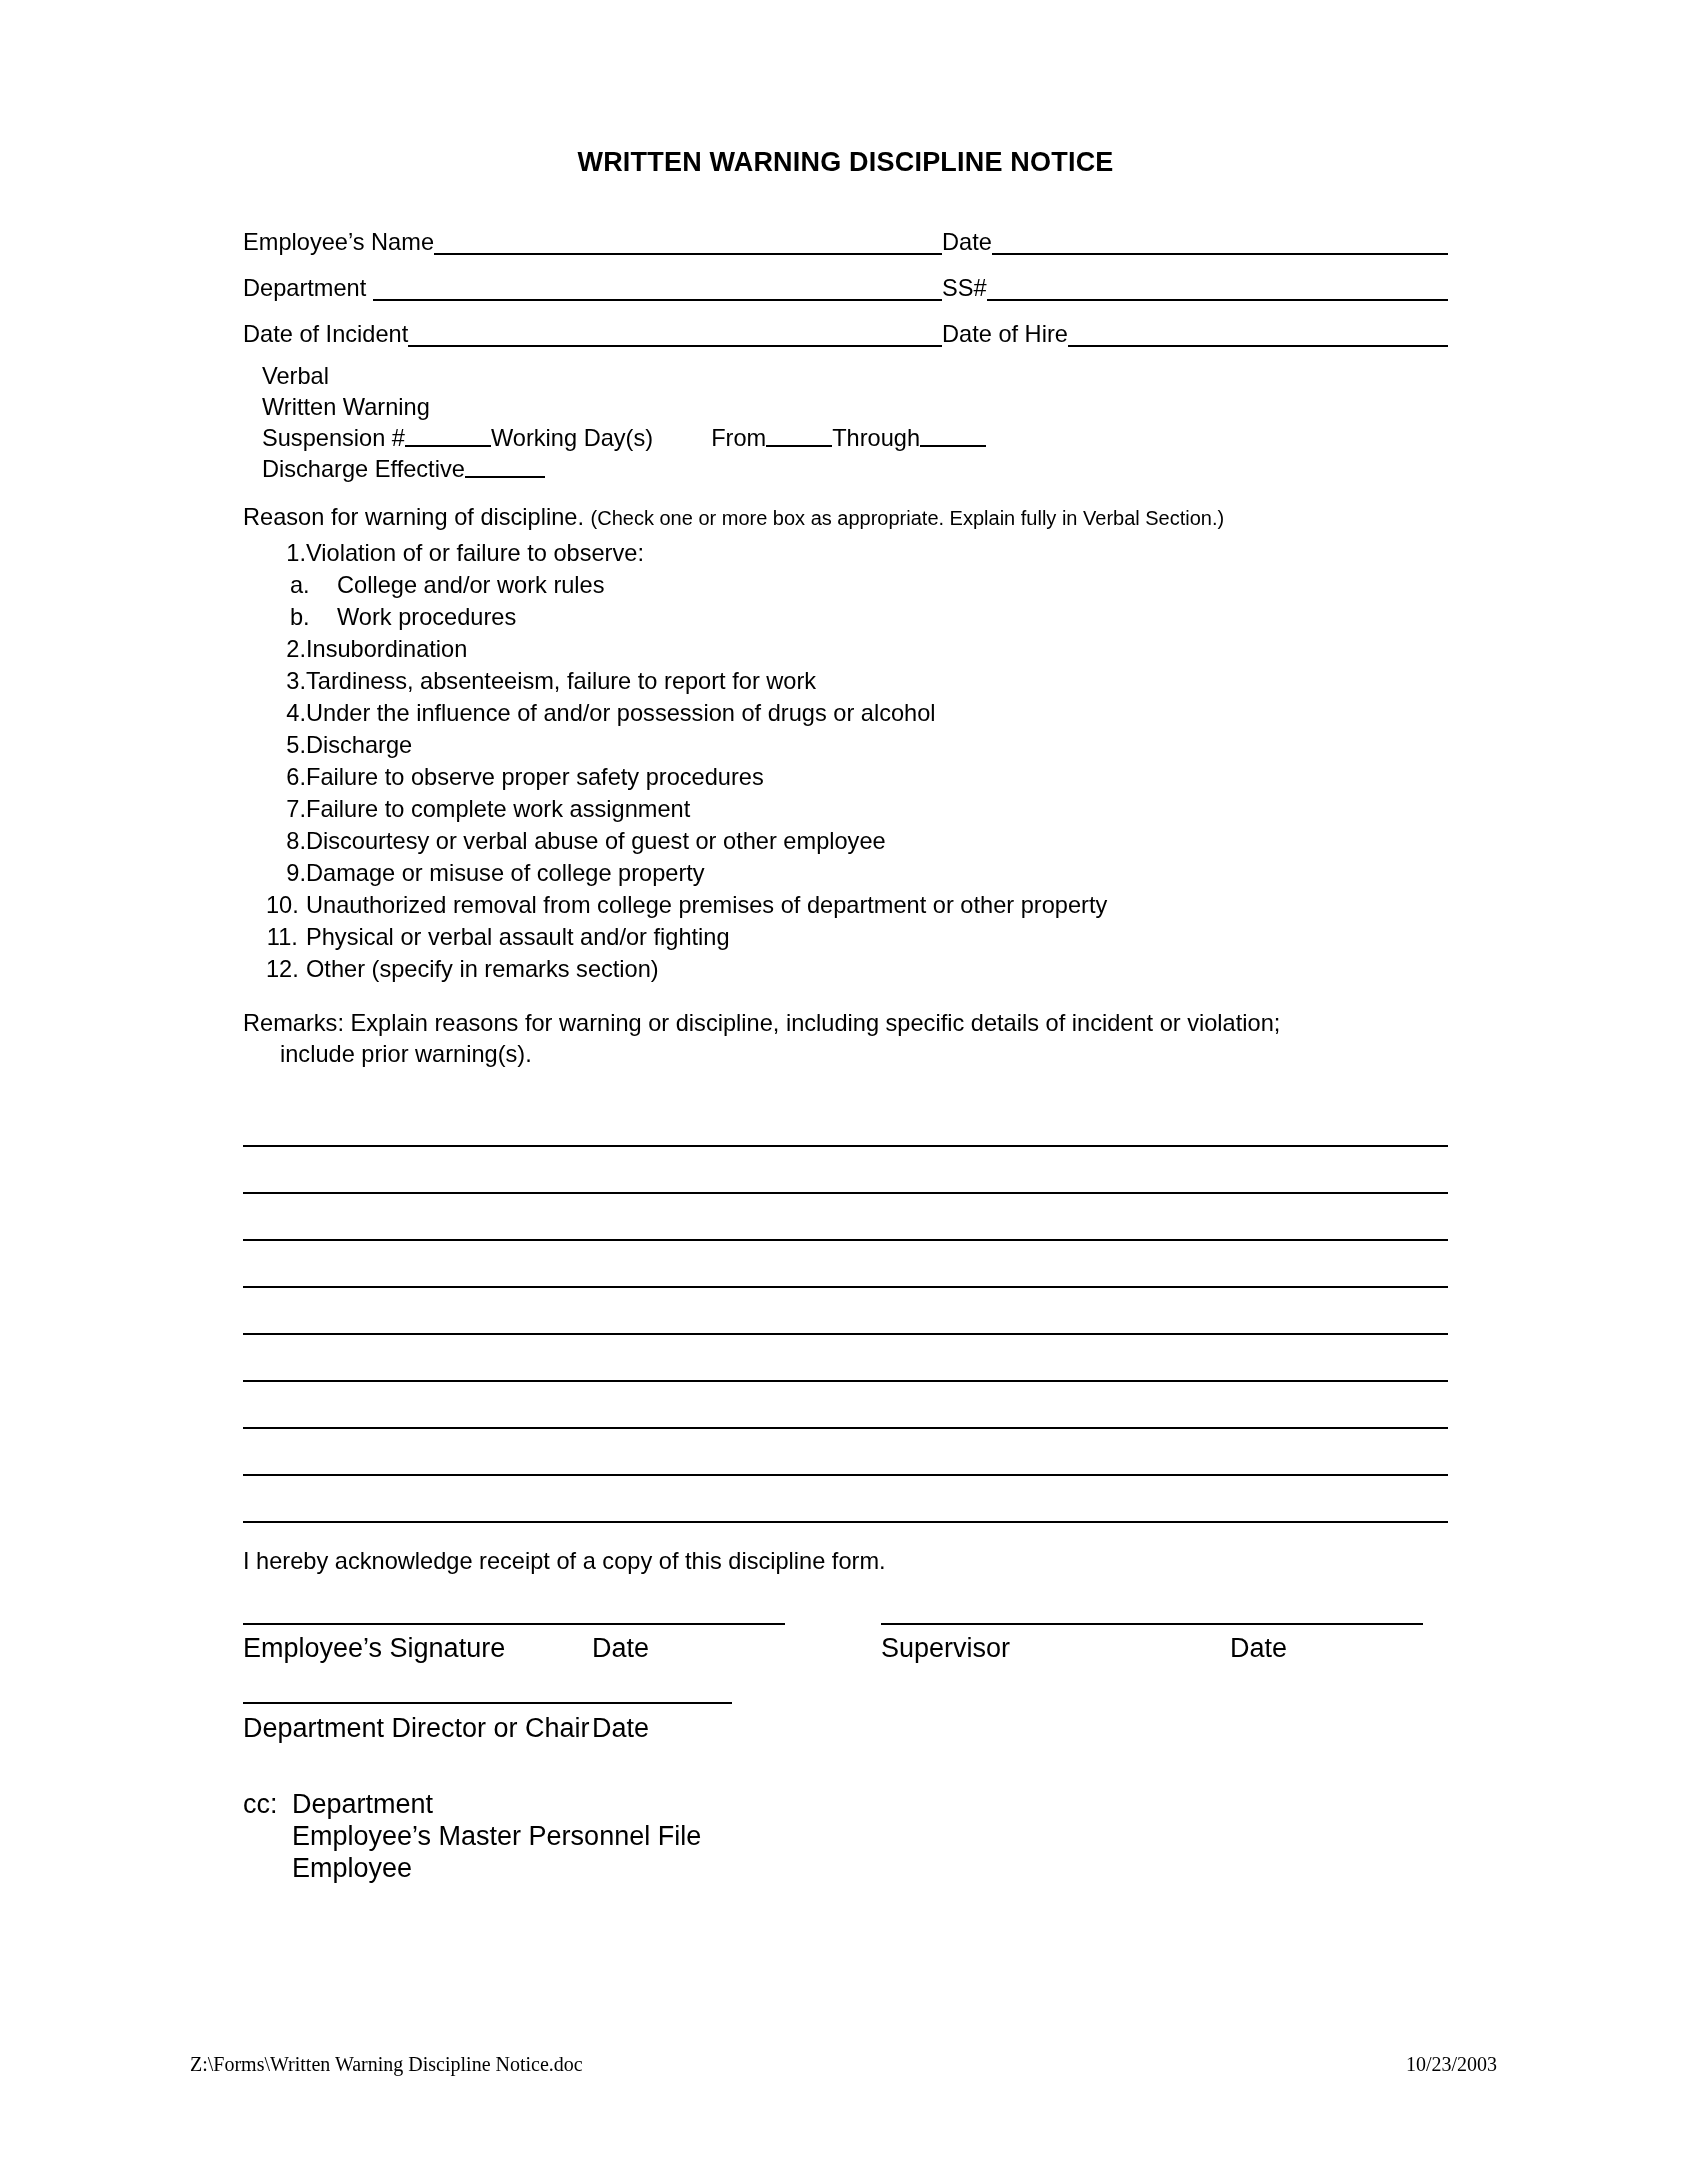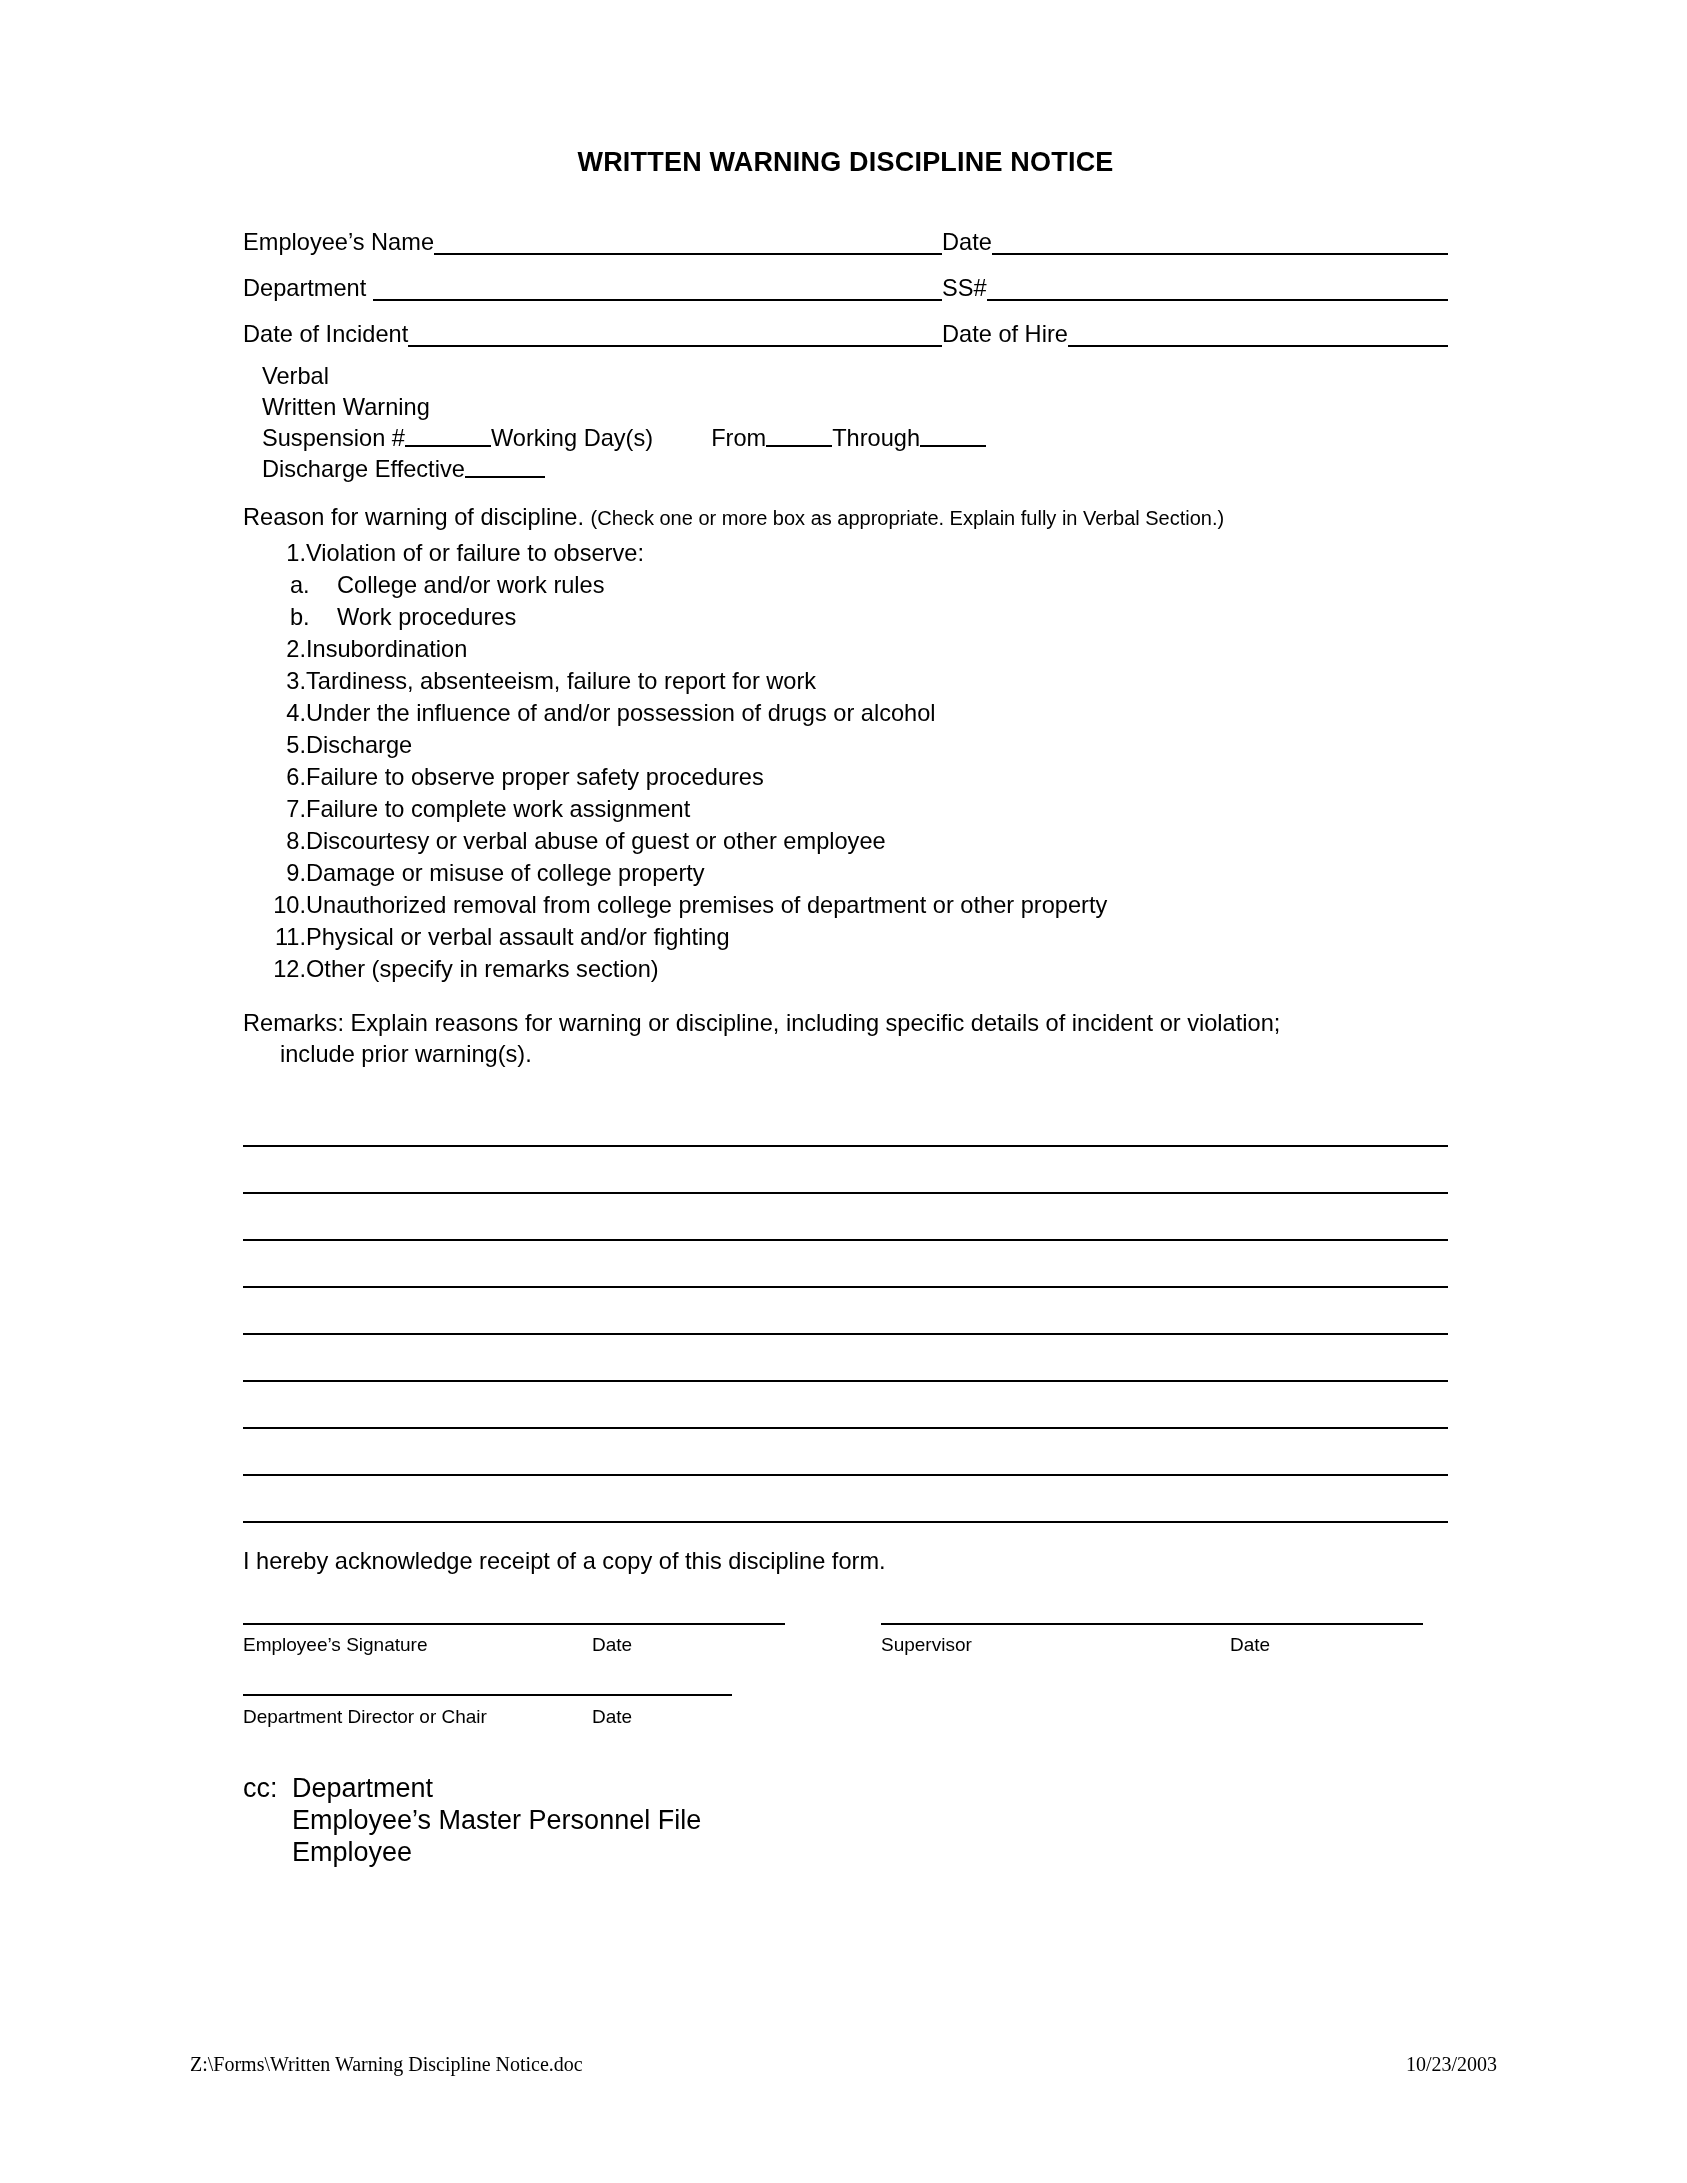--- a/index.html
+++ b/index.html
@@ -128,21 +128,21 @@
     text-align: left;
     white-space: pre;
   }
   .num-item .marker.right-num {
     text-align: right;
     padding-left: 0;
     padding-right: 0;
     width: 63px;
   }
   .num-item .marker.tight {
-    text-align: right;
+    text-align: center;
     padding-left: 15.7px;
     width: 63px;
   }
   .num-item .txt {
     flex: 1 1 auto;
     white-space: nowrap;
   }
   .sub-item {
     display: flex;
     font-size: 23.6px;
@@ -192,21 +192,21 @@
   .sig-group.gap   { width: 96px; flex: 0 0 96px; }
   .sig-group.right { width: 542px; flex: 0 0 542px; }
   .sig-rule {
     border-bottom: 2.6px solid #000;
     height: 0;
     width: 100%;
   }
   .sig-rule.short { width: 489px; }
   .sig-caption {
     display: flex;
-    font-size: 19px;
+    font-size: 27px;
     margin-top: 10.5px;
     line-height: 1.0;
     white-space: pre;
   }
   .sig-caption .who  { flex: 0 0 auto; }
   .sig-caption .dt   { flex: 0 0 auto; }
   .cap-emp  .who { width: 349px; }
   .cap-sup  .who { width: 349px; }
   .cap-dir  .who { width: 349px; }
 

